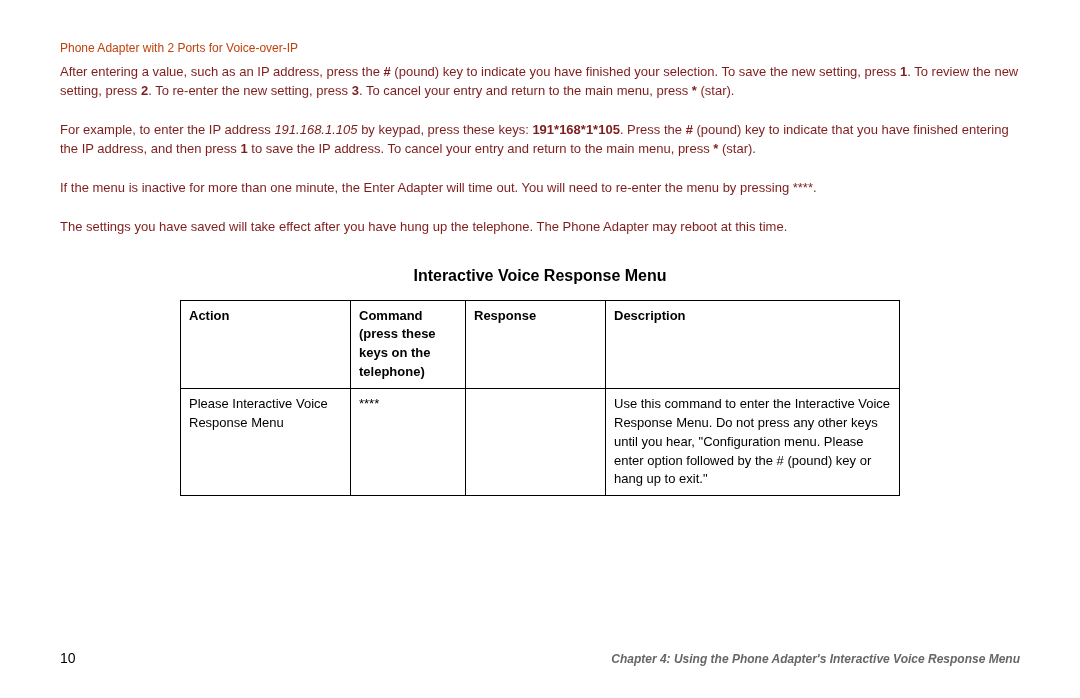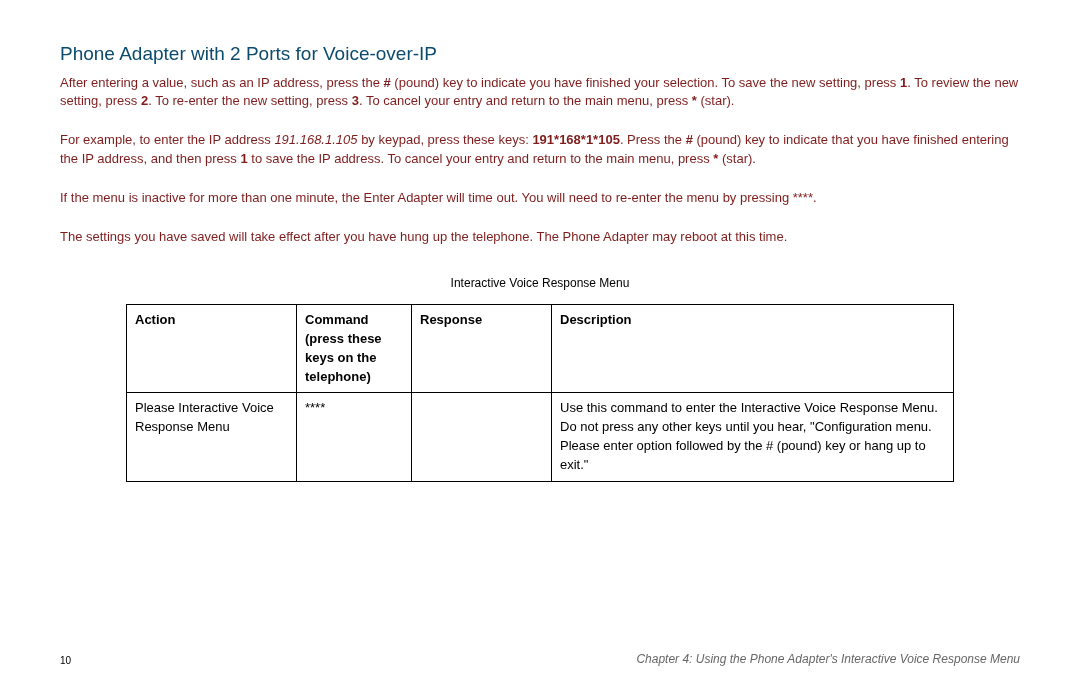--- a/index.html
+++ b/index.html
@@ -11,38 +11,38 @@
       font-family: Arial, Helvetica, sans-serif;
       font-size: 13px;
       color: #000;
       background: #fff;
       width: 1080px;
       height: 698px;
       padding: 40px 60px 30px 60px;
       line-height: 1.45;
     }
     .header-title {
-      color: #0c4a6e;
-      font-size: 19px;
+      color: #c2410c;
+      font-size: 12px;
       margin-bottom: 6px;
     }
     .body-paragraph {
       margin-bottom: 20px;
       color: #7f1d1d;
     }
     .section-heading {
-      font-weight: normal;
-      font-size: 12px;
+      font-weight: bold;
+      font-size: 16px;
       text-align: center;
       margin-top: 28px;
       margin-bottom: 12px;
     }
     table {
       border-collapse: collapse;
-      width: 828px;
+      width: 720px;
       margin: 0 auto 20px auto;
     }
     td, th {
       border: 1px solid #000;
       padding: 6px 8px;
       text-align: left;
       vertical-align: top;
       font-size: 13px;
     }
     th {
@@ -55,32 +55,32 @@
     .footer {
       position: absolute;
       bottom: 30px;
       left: 60px;
       right: 60px;
       display: flex;
       justify-content: space-between;
       align-items: flex-end;
     }
     .page-number {
-      font-size: 10px;
+      font-size: 14px;
       color: #000;
       text-align: right;
     }
     .footer-right {
       text-align: right;
       color: #666;
       font-size: 12px;
       line-height: 1.5;
     }
     .footer-line1 {
-      font-weight: normal;
+      font-weight: bold;
       font-style: italic;
     }
     .footer-line2 {
       font-weight: bold;
     }
     .bold {
       font-weight: bold;
     }
     .italic {
       font-style: italic;

